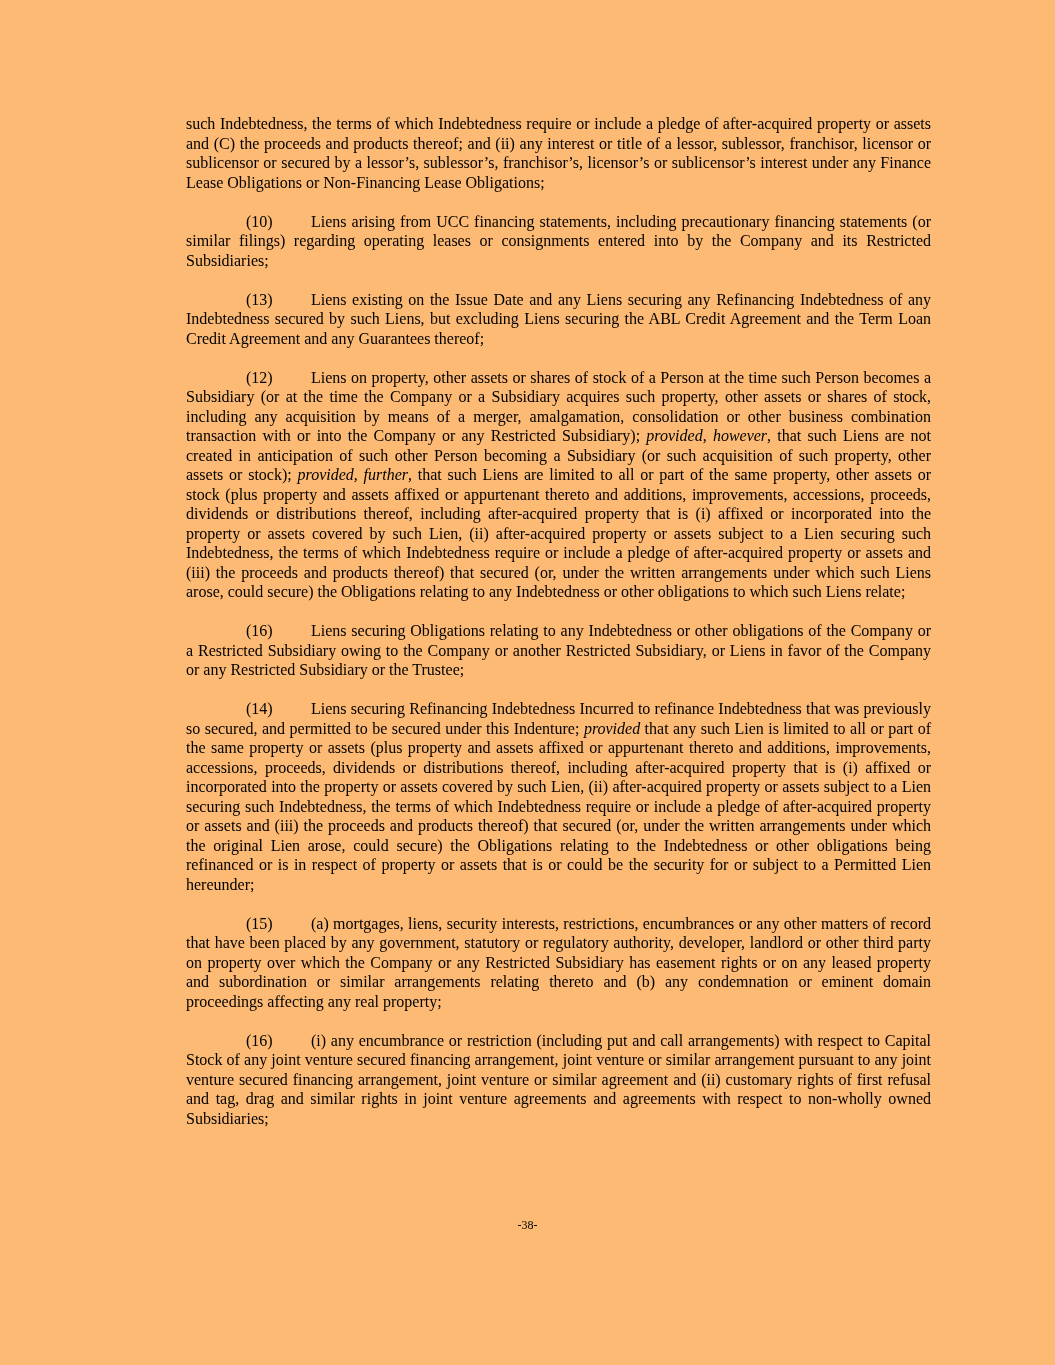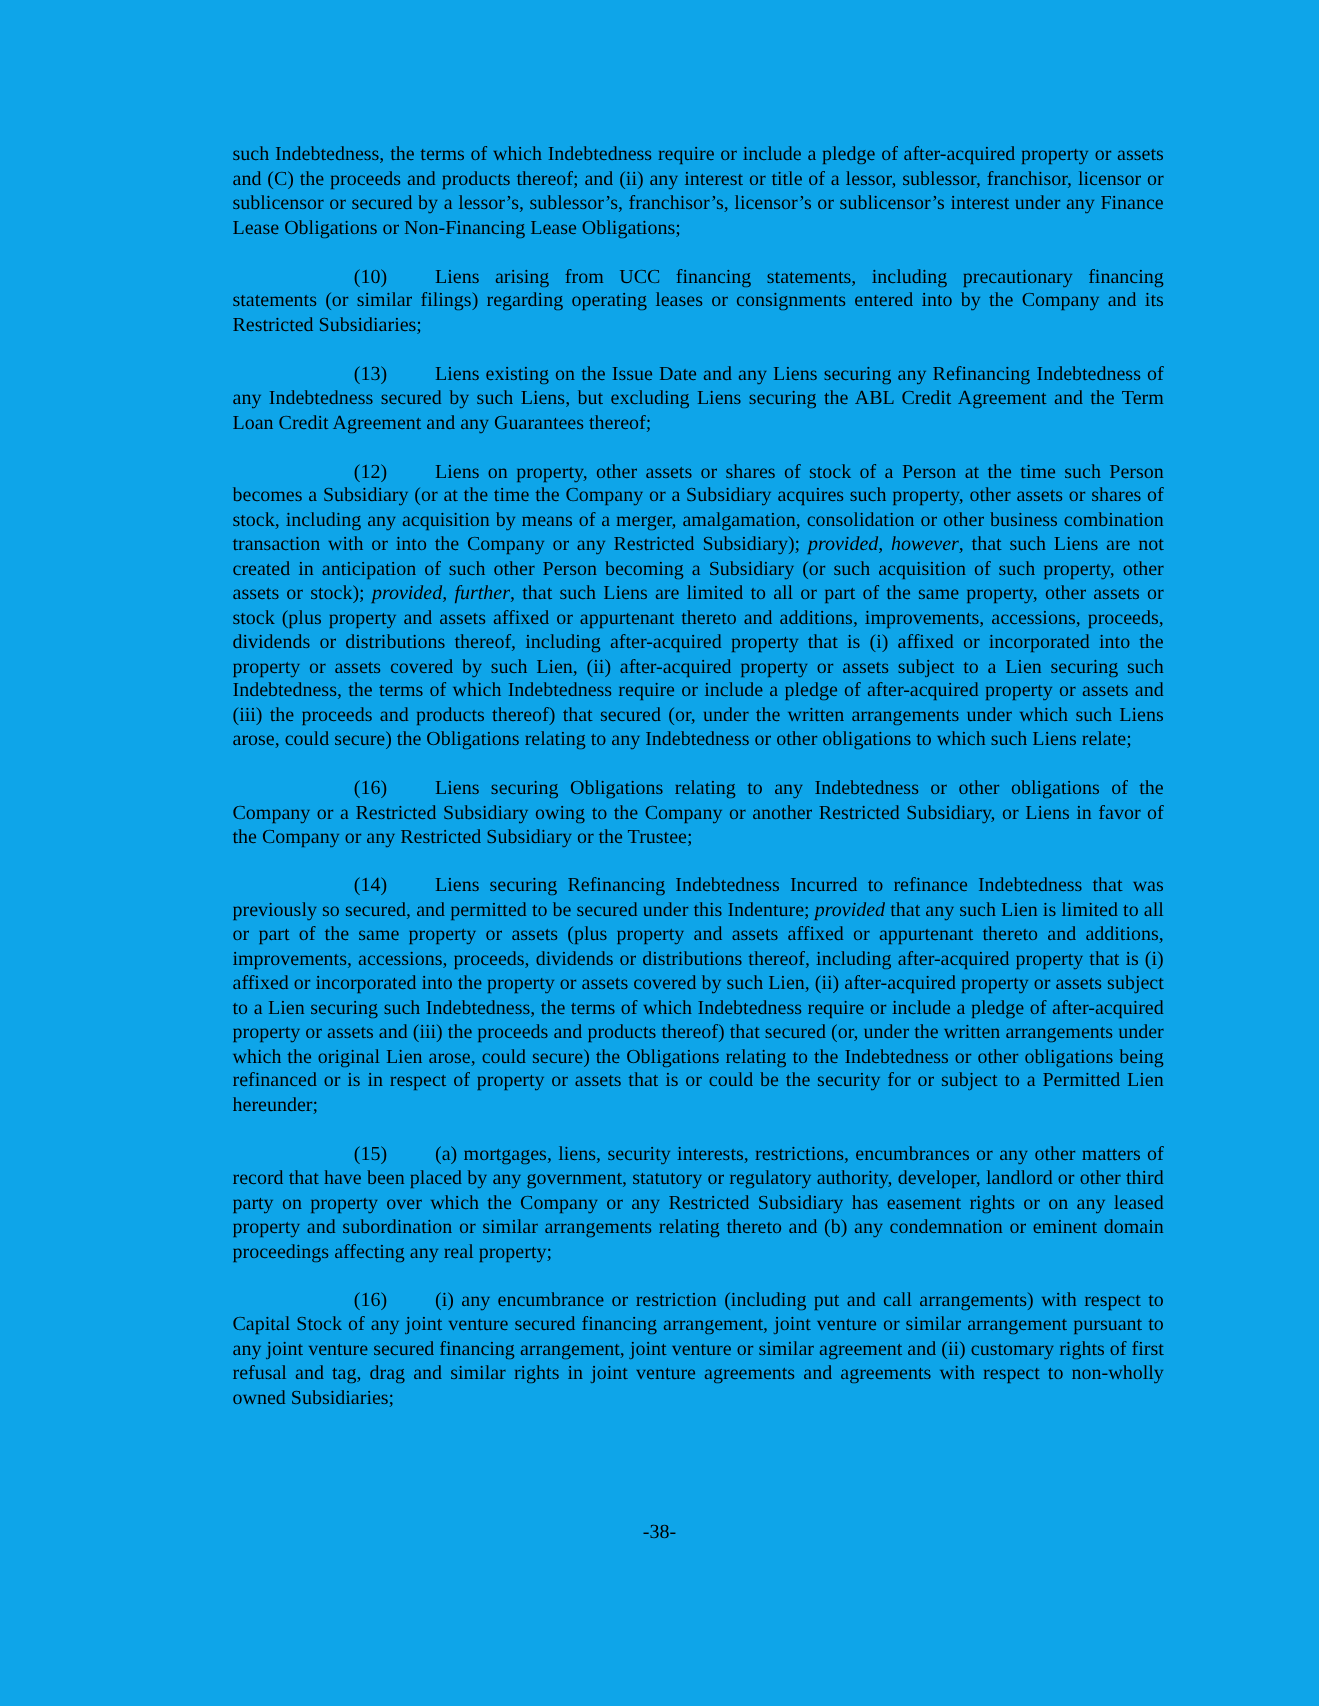--- a/index.html
+++ b/index.html
@@ -5,21 +5,21 @@
   html, body {
     margin: 0;
     padding: 0;
     background: #ffffff;
   }
   .page {
     position: relative;
     width: 1055px;
     height: 1365px;
     box-sizing: border-box;
-    background: #0ea5e9;
+    background: #fdba74;
     color: #000000;
     font-family: "Liberation Serif", "DejaVu Serif", serif;
     font-size: 16px;
     line-height: 19.5px;
     padding: 114px 124px 0 186px;
     overflow: hidden;
   }
   .doc-body {
     width: 100%;
   }
@@ -27,32 +27,31 @@
     text-align: justify;
     margin: 0 0 19.5px 0;
   }
   .para.numbered {
     text-indent: 60px;
   }
   .pnum {
     display: inline-block;
     width: 65px;
     text-indent: 0;
-    margin-left: 37px;
   }
   .para i {
   }
   .footer {
     position: absolute;
     left: 0;
     right: 0;
     bottom: 130px;
     text-align: center;
     font-family: "Liberation Serif", "DejaVu Serif", serif;
-    font-size: 16px;
+    font-size: 12px;
     color: #000000;
   }
 </style>
 </head>
 <body>
 
 <div class="page">
   <div class="doc-body">
       <div class="para"><span>such Indebtedness, the terms of which Indebtedness require or include a pledge of after-acquired property or assets and (C) the proceeds and products thereof; and (ii) any interest or title of a lessor, sublessor, franchisor, licensor or sublicensor or secured by a lessor’s, sublessor’s, franchisor’s, licensor’s or sublicensor’s interest under any Finance Lease Obligations or Non-Financing Lease Obligations;</span></div>
       <div class="para numbered"><span class="pnum">(10)</span><span>Liens arising from UCC financing statements, including precautionary financing statements (or similar filings) regarding operating leases or consignments entered into by the Company and its Restricted Subsidiaries;</span></div>

